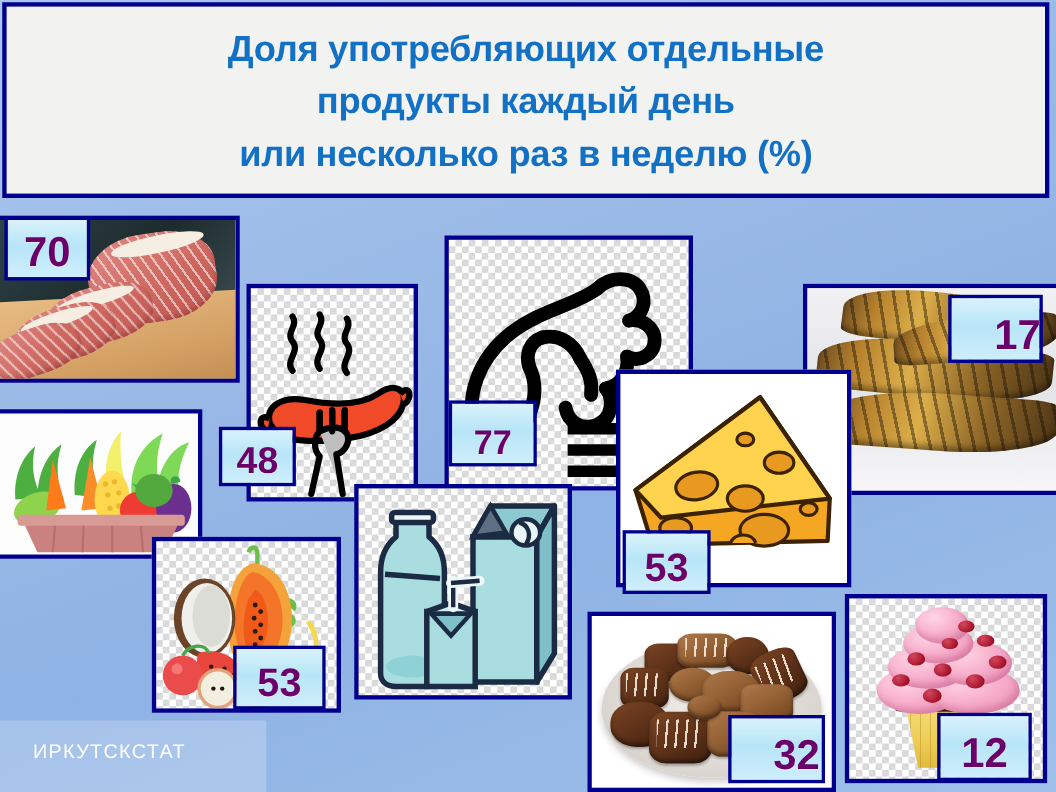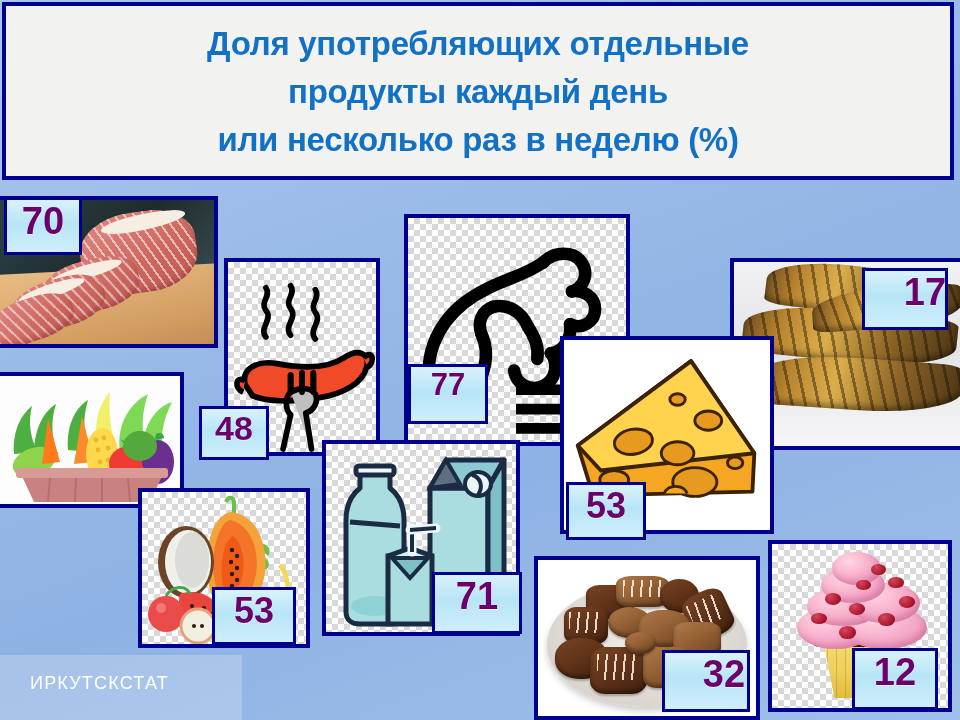--- a/index.html
+++ b/index.html
@@ -65,21 +65,21 @@
 
   
   .badge {
     position: absolute;
     border: 3px solid #00008f;
     box-sizing: border-box;
     background: linear-gradient(180deg, #d9f2fb 0%, #b7e5f7 45%, #cfeefb 100%);
     color: #6b006b;
     font-weight: bold;
     display: flex;
-    align-items: flex-start;
+    align-items: flex-end;
     justify-content: center;
     z-index: 40;
     text-shadow: 0 1px 0 rgba(255,255,255,0.5);
   }
 
   
   #footer-bar {
     position: absolute;
     left: 0;
     top: 655px;
@@ -197,21 +197,21 @@
 
       <path d="M18 124 C 8 118, 6 132, 16 136" fill="#f04a28" stroke="#000" stroke-width="6"></path>
       <path d="M143 100 C 152 90, 156 104, 147 110" fill="#f04a28" stroke="#000" stroke-width="6"></path>
 
       <path d="M58 196 L 66 160 C 60 154, 60 142, 66 136
                L 66 118 M 78 134 L 78 116 M 90 134 L 90 116
                M 66 136 C 78 130, 88 132, 92 138 C 96 146, 90 156, 82 158 L 88 196" fill="#bfbfbf" stroke="#000" stroke-width="6" stroke-linejoin="round" stroke-linecap="round"></path>
       <path d="M66 118 L 66 136 M 78 116 L 78 136 M 90 116 L 90 136" stroke="#000" stroke-width="6" stroke-linecap="round" fill="none"></path>
     </svg>
   </div>
-  <div class="badge" style="left:199px; top:406px; width:70px; height:54px; font-size:34px;">
+  <div class="badge" style="left:199px; top:388px; width:70px; height:54px; font-size:34px;">
     <span>48</span>
   </div>
 
   <div class="panel checker" style="left:404px; top:214px; width:226px; height:232px;">
     <svg viewBox="0 0 226 232" width="100%" height="100%" style="position:absolute; inset:0;">
       <g fill="none" stroke="#000" stroke-width="13" stroke-linecap="round" stroke-linejoin="round">
         <path d="M24 178 C 16 146, 28 112, 58 88 C 86 66, 118 62, 140 46"></path>
         <path d="M24 178 C 30 194, 46 198, 58 188"></path>
         <path d="M58 188 C 80 172, 86 140, 76 120"></path>
         <path d="M76 120 C 72 108, 76 96, 88 92"></path>
@@ -395,23 +395,20 @@
         <path d="M62 112 L 106 112 L 106 180 L 62 180 Z" fill="#a9dde0" stroke="#1b2b44" stroke-width="5"></path>
         <path d="M62 112 L 84 104 L 106 112" fill="#cdeef0" stroke="#1b2b44" stroke-width="5" stroke-linejoin="round"></path>
         <path d="M66 114 L 84 134 L 102 114 Z" fill="#7fc0c8" stroke="#1b2b44" stroke-width="4"></path>
 
         <path d="M86 108 L 86 84" stroke="#eef8f9" stroke-width="9" stroke-linecap="round"></path>
         <path d="M86 108 L 86 84" stroke="#1b2b44" stroke-width="4" fill="none"></path>
         <path d="M84 86 L 110 84" stroke="#eef8f9" stroke-width="9" stroke-linecap="round"></path>
         <path d="M84 86 L 110 84" stroke="#1b2b44" stroke-width="4" fill="none"></path>
       </svg>
     </div>
-  </div>
-  <div class="badge" style="left:432px; top:572px; width:90px; height:62px; font-size:38px;">
-    <span>71</span>
   </div>
 
   <div class="panel" style="left:534px; top:556px; width:226px; height:164px;">
     <div class="choc-bg">
       <div class="plate"></div>
       <div class="ch" style="left:22%; top:16%; width:22%; height:22%;"></div>
       <div class="ch lt" style="left:36%; top:10%; width:24%; height:20%;">
           <div class="drz"></div>
         </div>
       <div class="ch rd" style="left:56%; top:12%; width:18%; height:22%;"></div>

